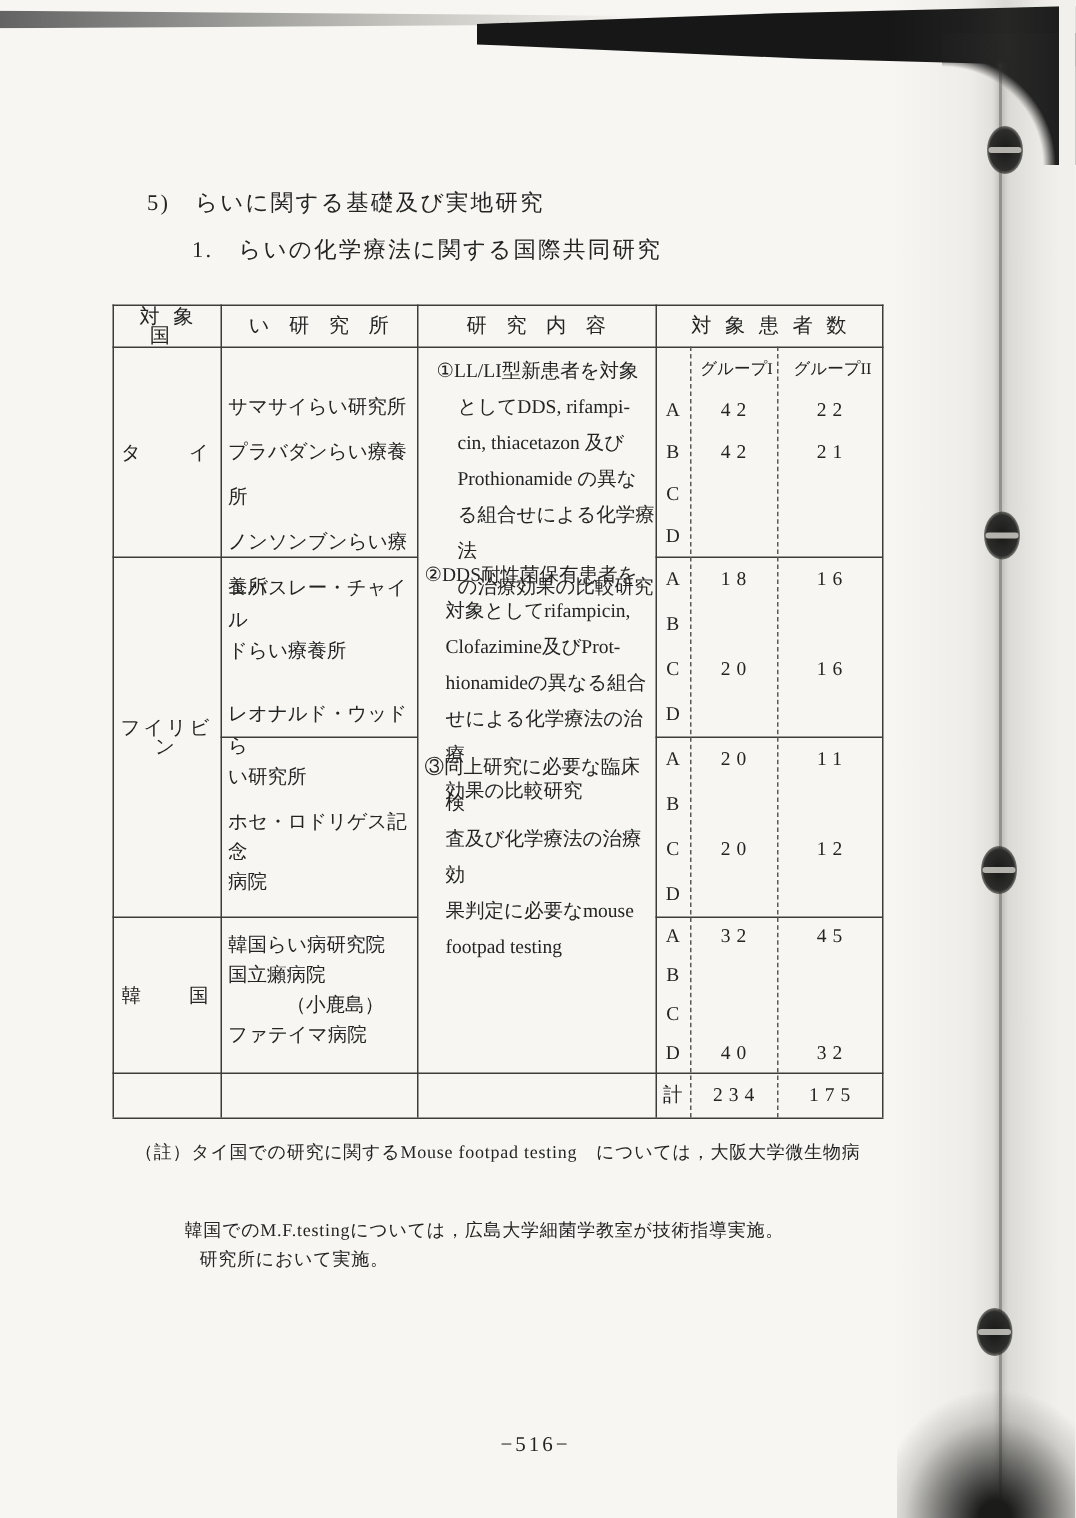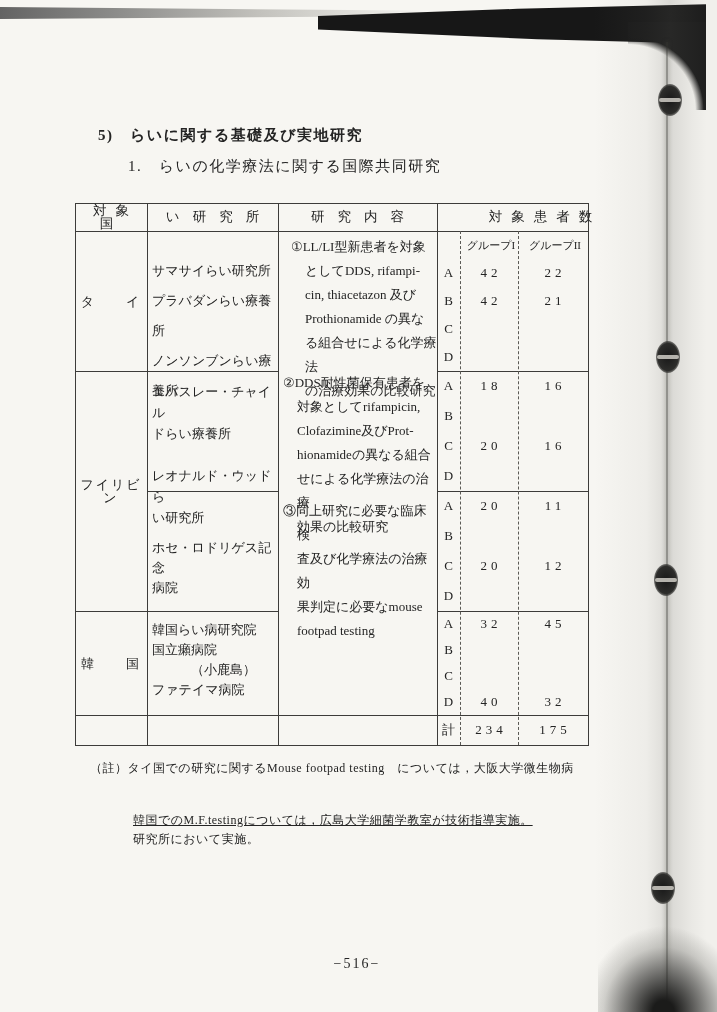--- a/index.html
+++ b/index.html
@@ -40,21 +40,21 @@
   }
   .binder-ring .slit{
     position:absolute;left:1px;right:1px;top:14px;height:4px;
     background:#cfcdc6;opacity:.85;border-radius:2px;
   }
   .corner-blob{
     left:598px;top:926px;width:119px;height:86px;
     background:radial-gradient(90% 135% at 55% 100%,#1b1b1a 10%,rgba(45,45,43,0.55) 38%,rgba(95,95,90,0.25) 56%,rgba(120,120,115,0) 74%);
   }
   
-  .title{left:98px;top:126px;font-size:15px;letter-spacing:1.5px;white-space:nowrap;font-weight:bold;}
+  .title{left:98px;top:126px;font-size:15px;letter-spacing:1.5px;white-space:nowrap;}
   .subtitle{left:128px;top:157px;font-size:15px;letter-spacing:1.5px;white-space:nowrap;}
   .note{font-size:12px;letter-spacing:.5px;white-space:nowrap;}
   .pagenum{left:292px;top:956px;width:130px;text-align:center;font-size:14px;letter-spacing:2px;}
   
   .hline{height:1px;background:#3d3c3a;}
   .vline{width:1px;background:#3d3c3a;}
   .dline{width:0;border-left:1px dashed #5a5955;}
   
   .cell{font-size:13px;line-height:1.0;display:flex;align-items:center;justify-content:center;text-align:center;}
   .hdr{letter-spacing:9px;text-indent:9px;font-size:13.5px;}
@@ -110,21 +110,21 @@
   <div class="abs vline" style="left:278px;top:203px;height:542px;"></div>
   <div class="abs vline" style="left:437px;top:203px;height:542px;"></div>
   <div class="abs vline" style="left:588px;top:203px;height:542px;"></div>
   <div class="abs dline" style="left:460px;top:231px;height:514px;"></div>
   <div class="abs dline" style="left:518px;top:231px;height:514px;"></div>
 </div>
 
 <div class="abs cell hdr" style="left:75px;top:203px;width:72px;height:28px;">対象国</div>
 <div class="abs cell hdr hdr-wide" style="left:147px;top:203px;width:131px;height:28px;">い研究所</div>
 <div class="abs cell hdr hdr-wide" style="left:278px;top:203px;width:159px;height:28px;">研究内容</div>
-<div class="abs cell hdr" style="left:437px;top:203px;width:151px;height:28px;margin-left:28px;">対象患者数</div>
+<div class="abs cell hdr" style="left:437px;top:203px;width:151px;height:28px;">対象患者数</div>
 
 <div class="abs cell country" style="left:75px;top:231px;width:72px;height:140px;">タ　　イ</div>
 <div class="abs cell country" style="left:75px;top:371px;width:72px;height:240px;">フイリビン</div>
 <div class="abs cell country" style="left:75px;top:611px;width:72px;height:104px;">韓　　国</div>
 
 <div class="abs facility" style="left:152px;top:256px;width:124px;line-height:30px;">サマサイらい研究所
 プラバダンらい療養所
 ノンソンブンらい療養所</div>
 <div class="abs facility" style="left:152px;top:381px;width:124px;line-height:21px;">エバスレー・チャイル
 ドらい療養所
@@ -246,15 +246,15 @@
 </div>
 
 <div class="abs prow" style="top:715px;height:30px;">
   <span class="pl">計</span>
   <span class="pn">234</span>
   <span class="pn g2">175</span>
 </div>
 
 <div class="abs note" style="left:90px;top:760px;">（註）タイ国での研究に関するMouse footpad testing　については，大阪大学微生物病</div>
 <div class="abs note" style="left:133px;top:787px;margin-top:44px;">研究所において実施。</div>
-<div class="abs note" style="left:133px;top:812px;text-decoration:underline;">韓国でのM.F.testingについては，広島大学細菌学教室が技術指導実施。</div>
+<div class="abs note" style="left:123px;top:812px;">韓国でのM.F.testingについては，広島大学細菌学教室が技術指導実施。</div>
 
 <div class="abs pagenum">−516−</div>
 
 </body></html>

